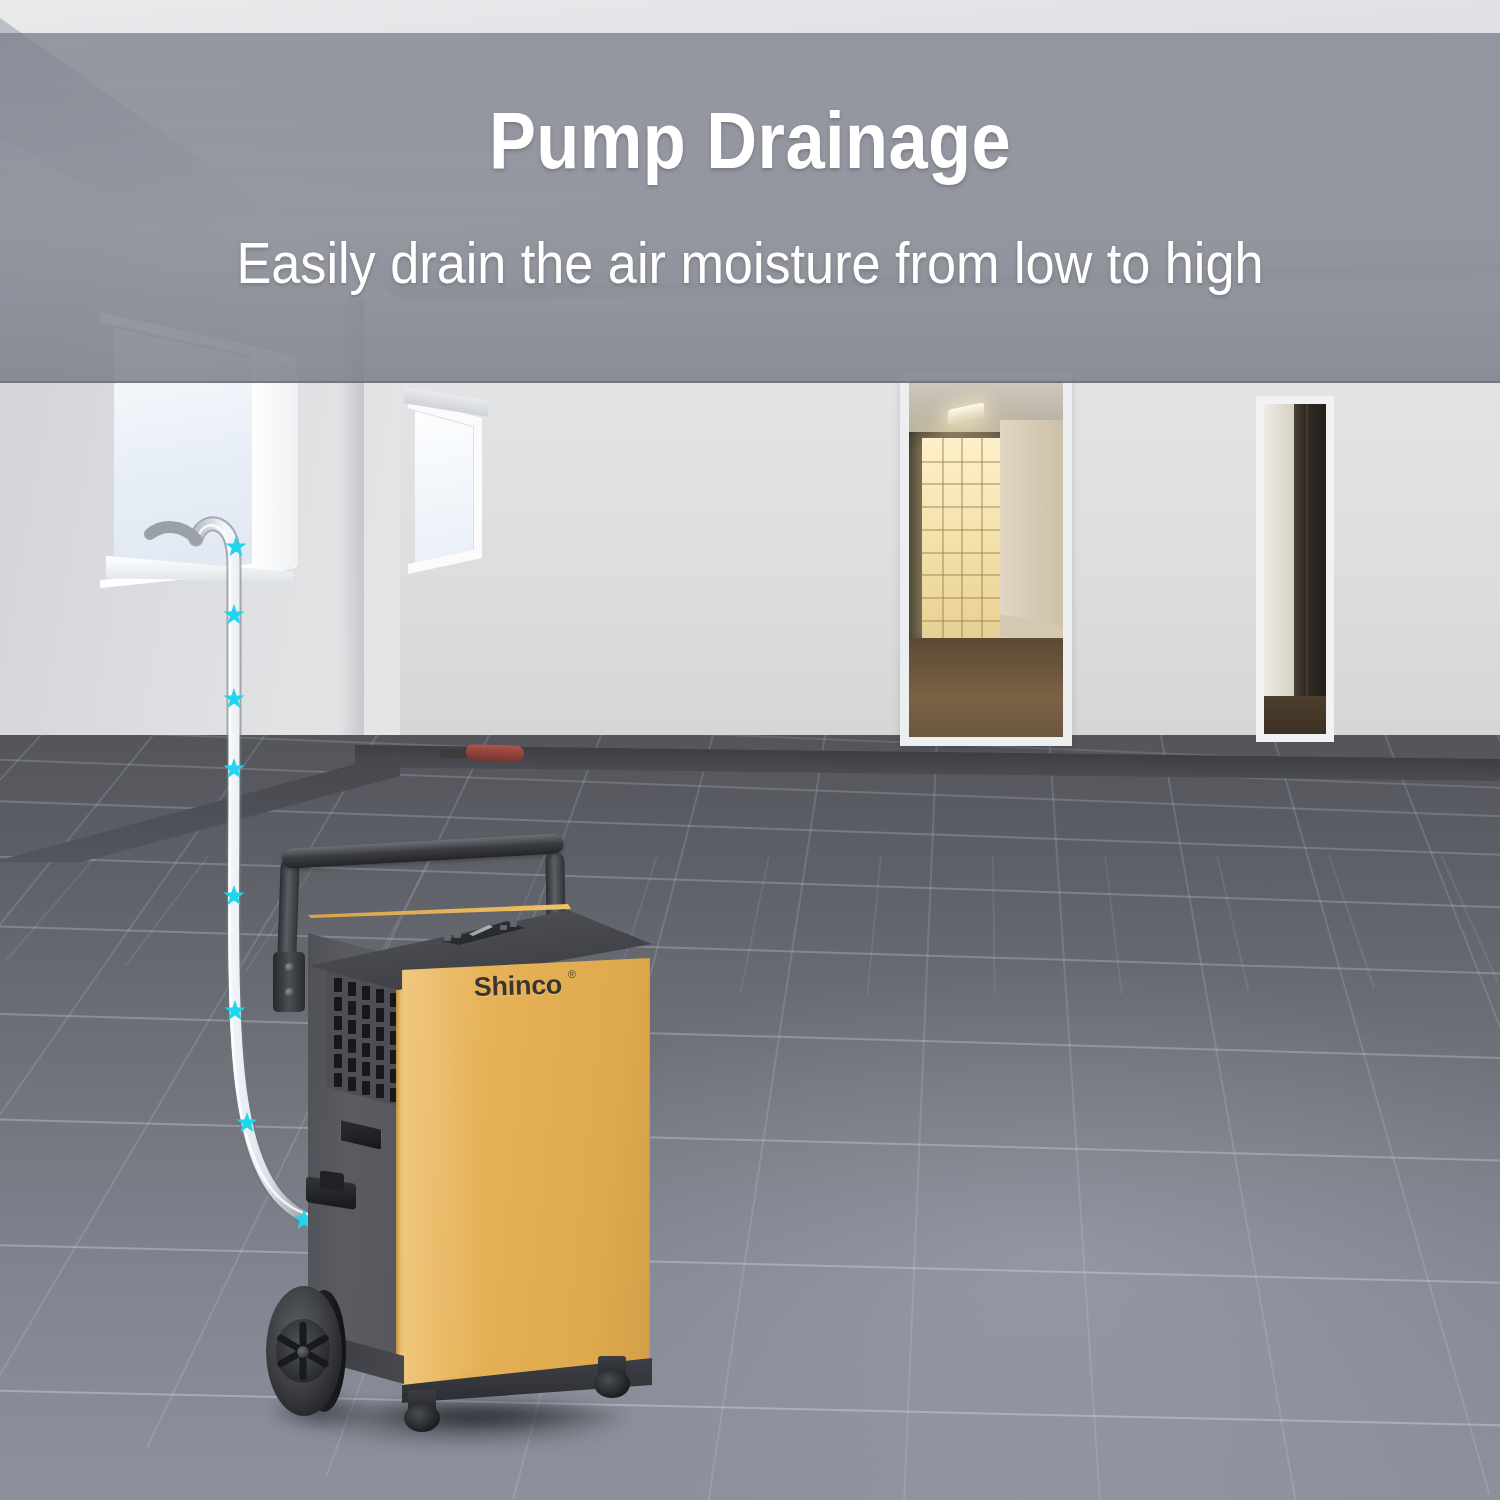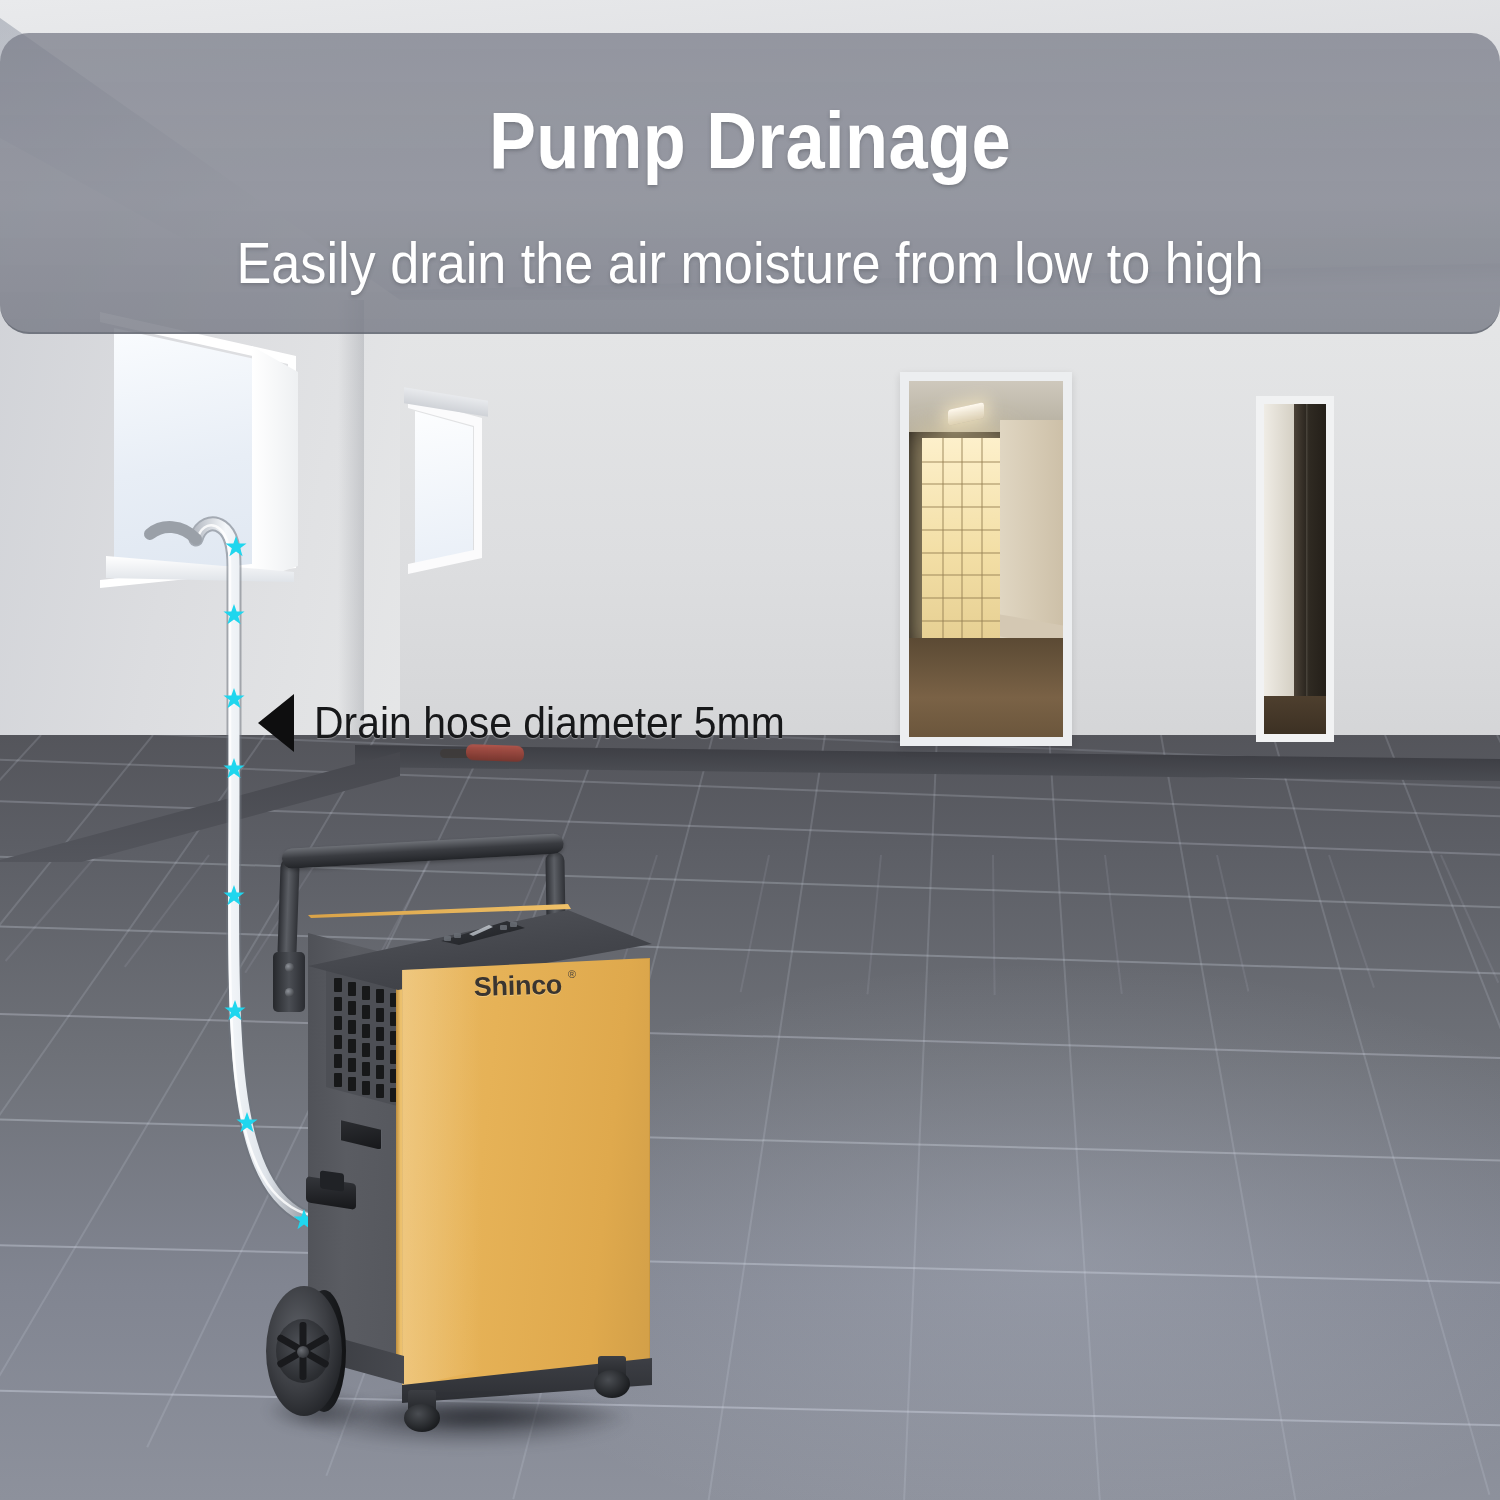--- a/index.html
+++ b/index.html
@@ -113,23 +113,23 @@
           border:8px solid #f1f2f3; }
 
   
   .floor-obj { position:absolute; left:466px; top:745px; width:58px; height:16px;
           background:linear-gradient(180deg,#b8554a,#7d352c); border-radius:7px;
           transform:skewY(2deg); opacity:.9; filter:blur(.4px); }
   .floor-obj2 { position:absolute; left:440px; top:749px; width:40px; height:9px;
           background:#3e3a38; border-radius:5px; opacity:.8; filter:blur(.5px); }
 
   
-  .banner { position:absolute; left:0; top:33px; width:1500px; height:301px;
+  .banner { position:absolute; left:0; top:33px; width:1500px; height:350px;
             background:linear-gradient(180deg,rgba(125,128,140,.78),rgba(132,135,146,.80) 55%,rgba(120,123,134,.82));
-            border-bottom:2px solid rgba(90,94,104,.55);border-radius:29px; }
+            border-bottom:2px solid rgba(90,94,104,.55); }
   .banner-title { position:absolute; left:0; top:62px; width:1500px; text-align:center;
             color:#ffffff; font-size:80px; font-weight:700; letter-spacing:.5px;
             transform:scaleX(.88); transform-origin:center;
             text-shadow:0 2px 4px rgba(60,62,70,.35); }
   .banner-sub { position:absolute; left:0; top:196px; width:1500px; text-align:center;
             color:#ffffff; font-size:58px; font-weight:400; letter-spacing:0px;
             transform:scaleX(.9); transform-origin:center;
             text-shadow:0 2px 4px rgba(60,62,70,.3); }
 
   
@@ -402,24 +402,20 @@
     <div class="hose-marker" style="left:225px; top:536px;"></div>
     <div class="hose-marker" style="left:223px; top:604px;"></div>
     <div class="hose-marker" style="left:223px; top:688px;"></div>
     <div class="hose-marker" style="left:223px; top:758px;"></div>
     <div class="hose-marker" style="left:223px; top:885px;"></div>
     <div class="hose-marker" style="left:224px; top:1000px;"></div>
     <div class="hose-marker" style="left:236px; top:1112px;"></div>
     <div class="hose-marker" style="left:293px; top:1209px;"></div>
   </div>
 
-  <div class="callout" id="callout-2">
-    <span class="tri"></span>
-    <span class="ctext">Drain hose diameter 5mm</span>
-  </div>
 
   <div>
 
     <div class="unit-shadow"></div>
 
     <div class="handle-left"></div>
     <div class="handle-right"></div>
     <div class="handle-bar"></div>
     <div class="handle-bracket"></div>
     <div class="bolt" style="left:285px; top:963px;"></div>

